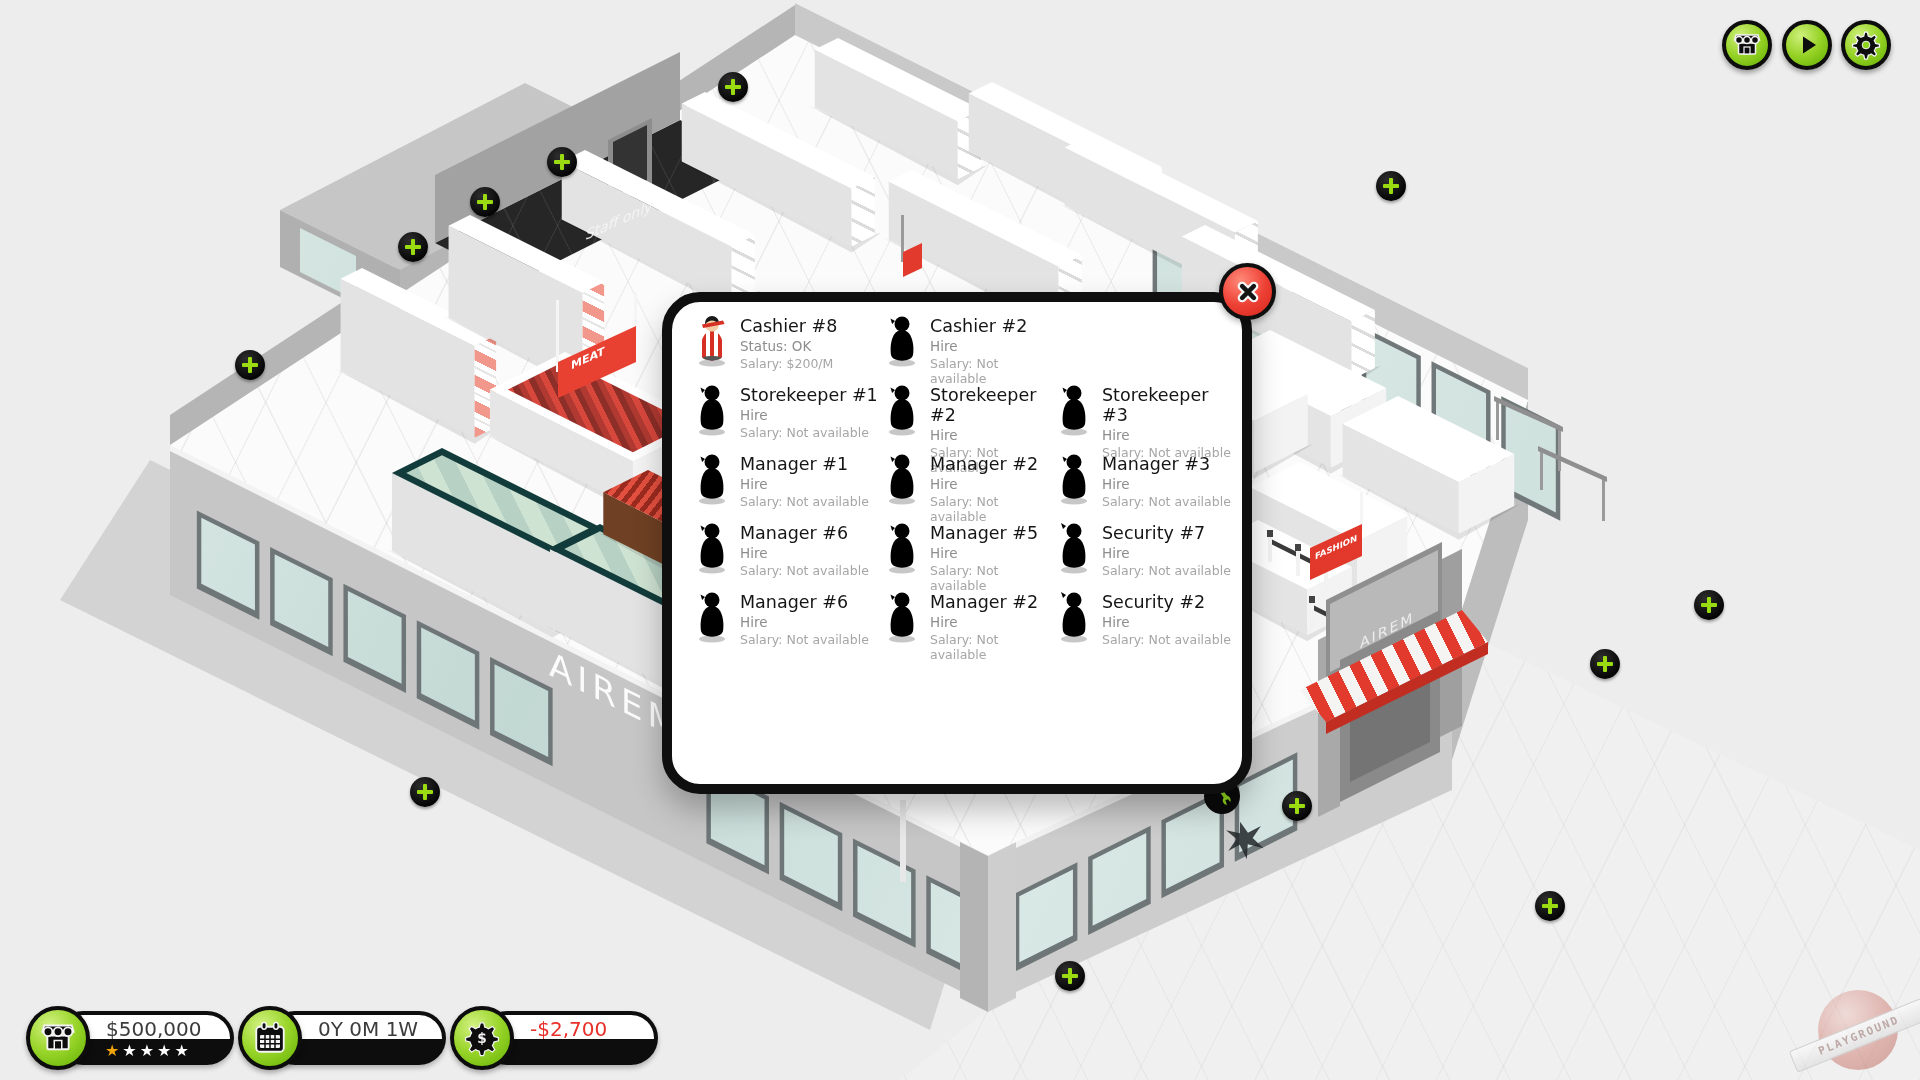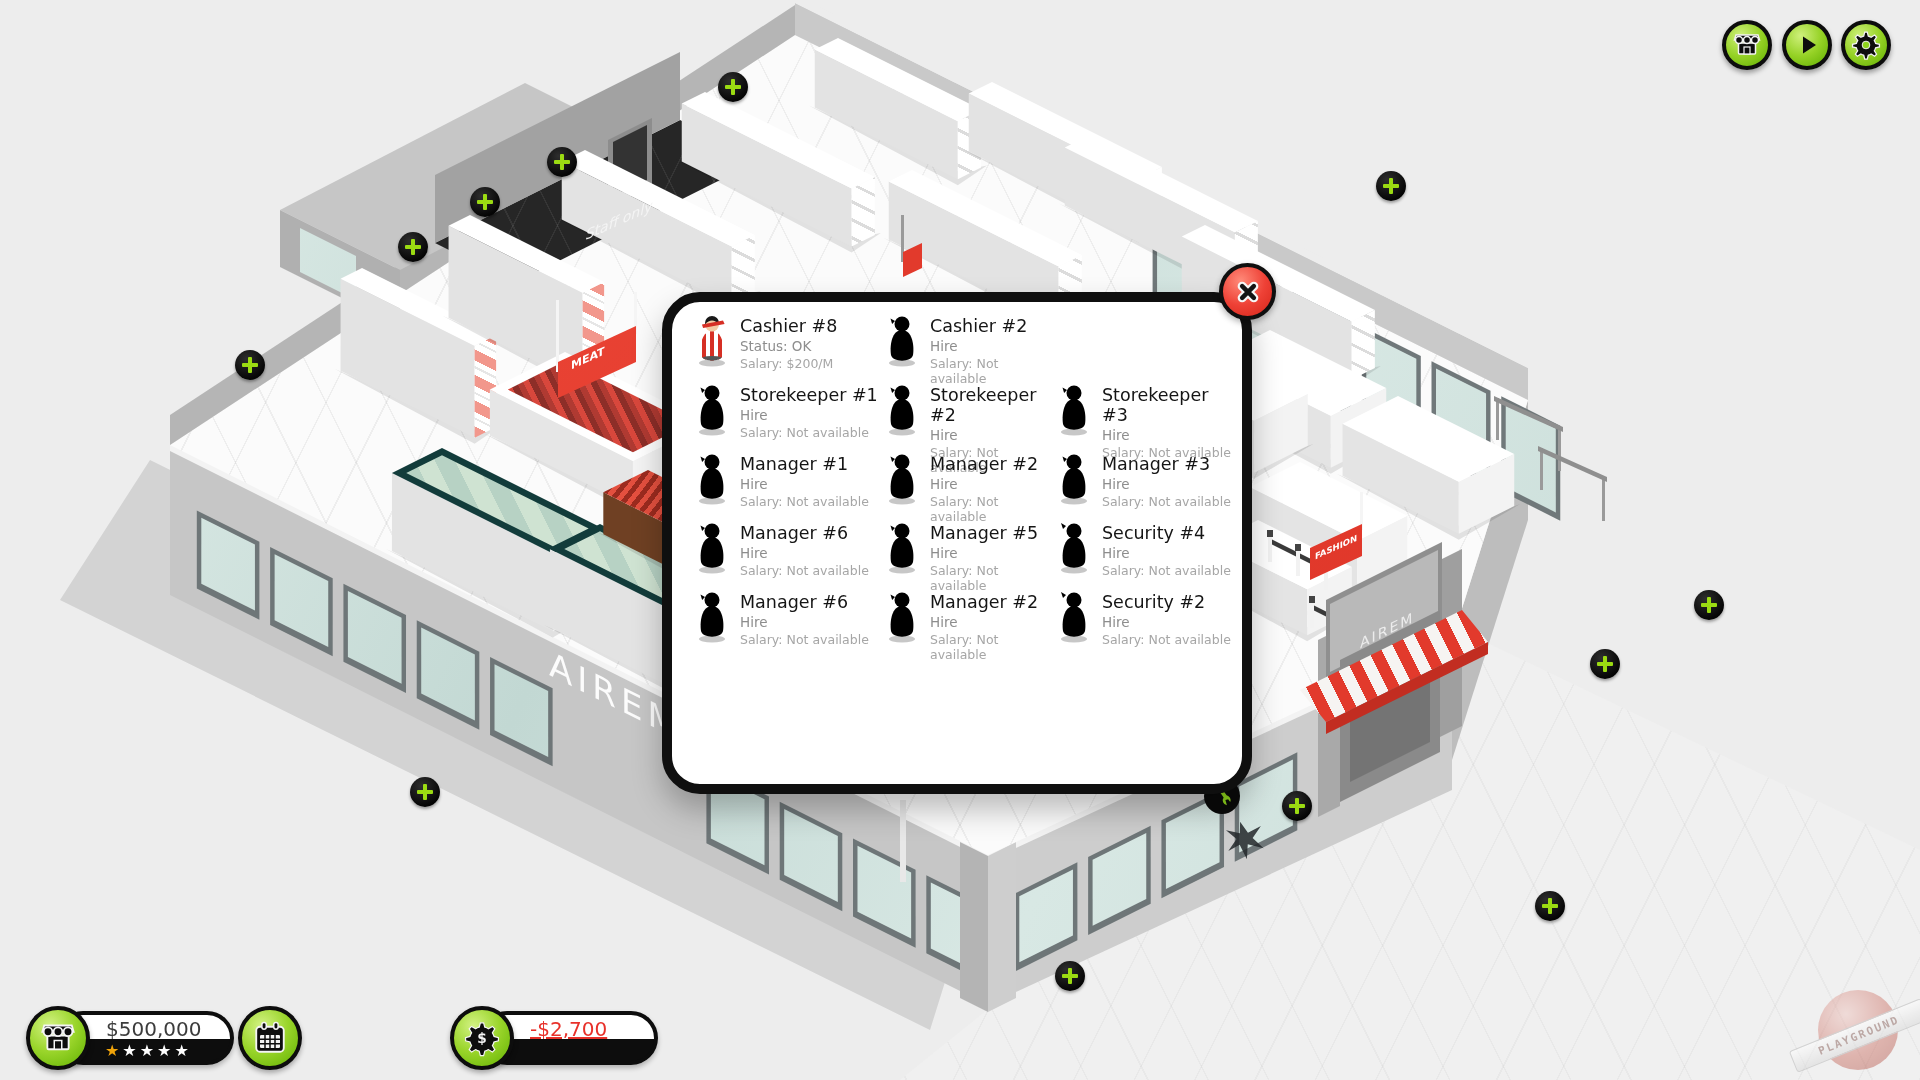--- a/index.html
+++ b/index.html
@@ -466,21 +466,21 @@
   </div>
 
   <div class="emp">
     <div class="avatar"><svg viewBox="0 0 36 52">
             <ellipse cx="18" cy="48" rx="13" ry="3.5" fill="rgba(0,0,0,.22)"></ellipse>
             <circle cx="18" cy="9" r="7.5" fill="#000"></circle>
             <path d="M10 4 l-5 -3 2 6 z" fill="#000"></path>
             <path d="M18 15 C8 15 5.5 30 7 40 C8.5 47.5 27.5 47.5 29 40 C30.5 30 28 15 18 15 Z" fill="#000"></path>
           </svg></div>
     <div class="txt">
-      <div class="name">Security #4</div>
+      <div class="name">Security #7</div>
       <div class="l2">Hire</div>
       <div class="l3">Salary: Not available</div>
     </div>
   </div>
 
   <div class="emp">
     <div class="avatar"><svg viewBox="0 0 36 52">
             <ellipse cx="18" cy="48" rx="13" ry="3.5" fill="rgba(0,0,0,.22)"></ellipse>
             <circle cx="18" cy="9" r="7.5" fill="#000"></circle>
             <path d="M11 6 l-4.5 -2.5 1.6 5.4 z" fill="#000"></path>
@@ -542,33 +542,36 @@
       <rect x="15" y="28" width="34" height="22" rx="2" fill="#0d0d0d" stroke="#f4f4f4" stroke-width="3"></rect>
       <rect x="26" y="36" width="12" height="14" fill="#0d0d0d" stroke="#f4f4f4" stroke-width="2.4"></rect>
       <path d="M10 12 h44 l3 10 h-50 z" fill="#0d0d0d" stroke="#f4f4f4" stroke-width="3"></path>
       <circle cx="16" cy="22" r="7" fill="#0d0d0d" stroke="#f4f4f4" stroke-width="3"></circle>
       <circle cx="32" cy="22" r="7" fill="#0d0d0d" stroke="#f4f4f4" stroke-width="3"></circle>
       <circle cx="48" cy="22" r="7" fill="#0d0d0d" stroke="#f4f4f4" stroke-width="3"></circle>
     </svg>
   </div>
 </div>
 <div class="hud-group" style="left:238px;">
+  <div class="capsule">
+    <div class="val">0Y 0M 1W</div>
+  </div>
   <div class="icon-circle">
     <svg viewBox="0 0 64 64">
       <rect x="10" y="14" width="44" height="40" rx="6" fill="#0d0d0d" stroke="#f4f4f4" stroke-width="3"></rect>
       <rect x="16" y="27" width="32" height="21" rx="2" fill="#f4f4f4"></rect>
       <path d="M16 34 h32 M16 41 h32 M24 27 v21 M32 27 v21 M40 27 v21" stroke="#0d0d0d" stroke-width="2.4"></path>
       <rect x="19" y="7" width="7" height="11" rx="3.5" fill="#0d0d0d" stroke="#f4f4f4" stroke-width="2.4"></rect>
       <rect x="38" y="7" width="7" height="11" rx="3.5" fill="#0d0d0d" stroke="#f4f4f4" stroke-width="2.4"></rect>
     </svg>
   </div>
 </div>
 <div class="hud-group" style="left:450px;">
   <div class="capsule">
-    <div class="val" style="color:#e8312a;text-decoration:underline;">-$2,700</div>
+    <div class="val" style="color:#e8312a;">-$2,700</div>
   </div>
   <div class="icon-circle">
     <svg viewBox="0 0 100 100">
       <path fill="#0d0d0d" stroke="#f4f4f4" stroke-width="3" d="M46 12 h8 l3 11 a28 28 0 0 1 9 4 l10 -6 6 6 -6 10 a28 28 0 0 1 4 9 l11 3 v8 l-11 3 a28 28 0 0 1 -4 9 l6 10 -6 6 -10 -6 a28 28 0 0 1 -9 4 l-3 11 h-8 l-3 -11 a28 28 0 0 1 -9 -4 l-10 6 -6 -6 6 -10 a28 28 0 0 1 -4 -9 l-11 -3 v-8 l11 -3 a28 28 0 0 1 4 -9 l-6 -10 6 -6 10 6 a28 28 0 0 1 9 -4 z"></path>
       <text x="50" y="62" text-anchor="middle" font-size="34" font-weight="bold" fill="#f4f4f4" font-family="'DejaVu Sans',sans-serif">$</text>
     </svg>
   </div>
 </div>
 
 <div class="round-btn" style="left:1722px;">

